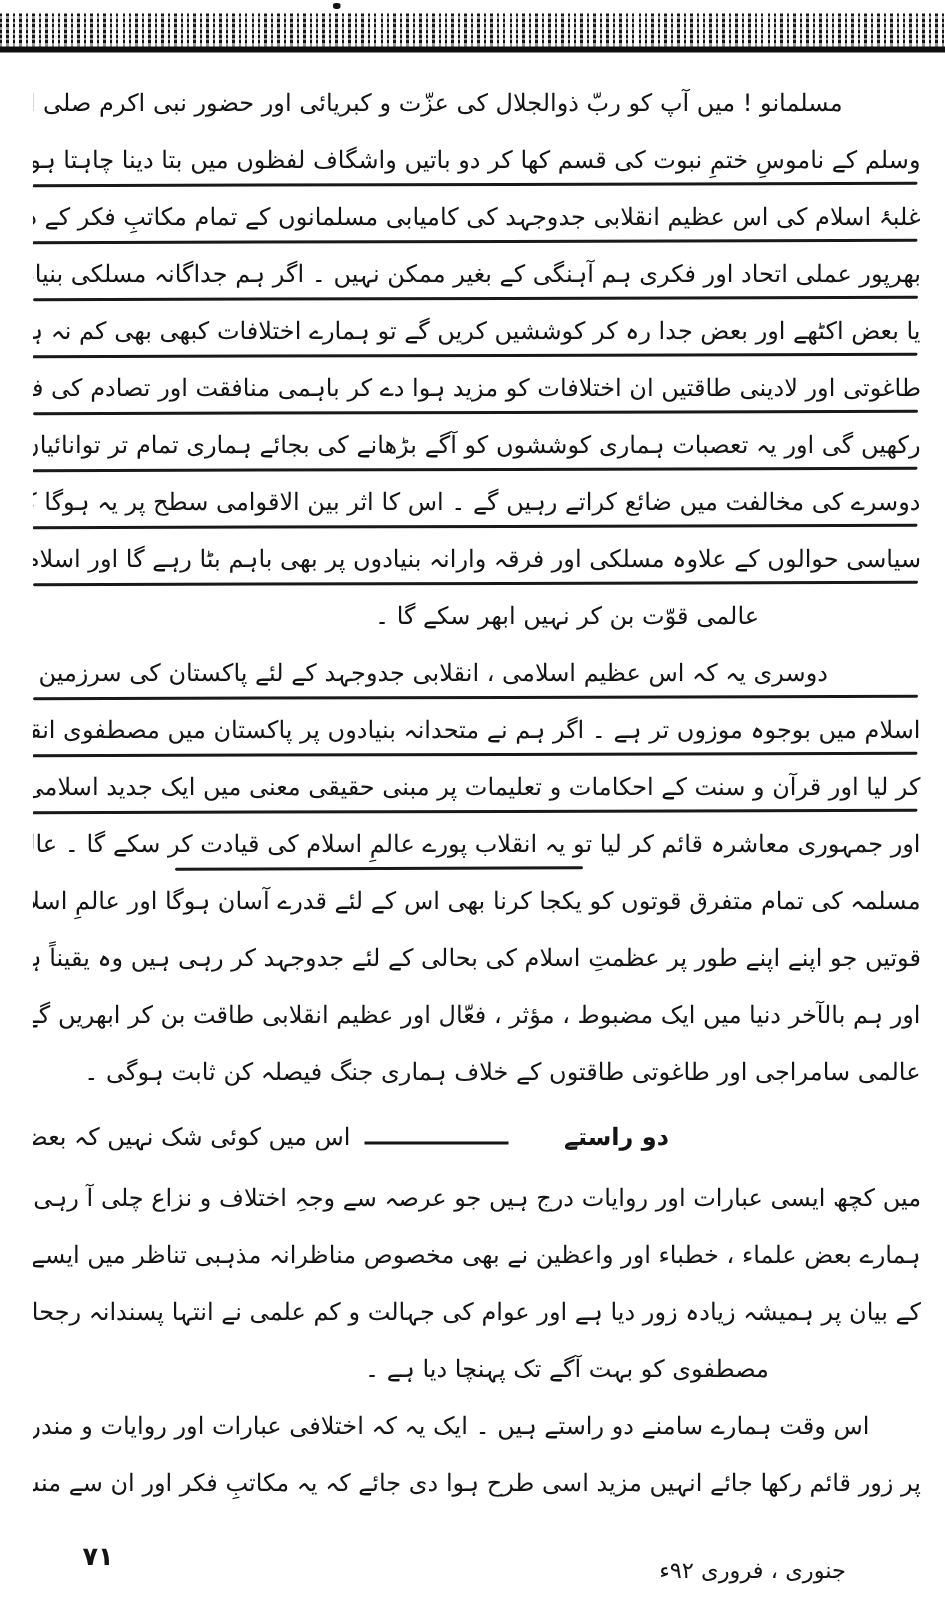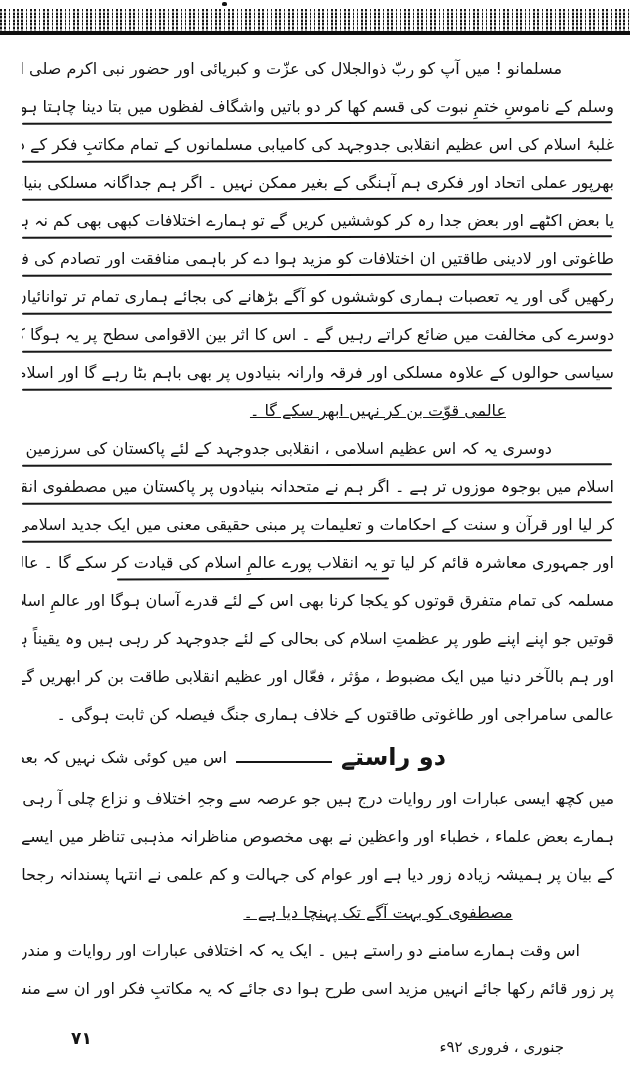--- a/index.html
+++ b/index.html
@@ -18,31 +18,31 @@
   .content{position:absolute;top:50px;right:16px;left:22px;direction:rtl;}
   .ln{position:relative;height:38px;line-height:38px;font-size:16px;white-space:nowrap;
       overflow:hidden;text-align:right;letter-spacing:.2px;}
   .ln.u::after{content:"";position:absolute;left:0;right:2px;bottom:2px;height:1.6px;
       background:#191919;transform:rotate(-0.15deg);border-radius:2px;}
   .ln.u-part::after{content:"";position:absolute;left:16%;width:46%;bottom:2px;height:1.6px;
       background:#191919;transform:rotate(-0.2deg);border-radius:2px;}
   .ind{padding-right:52px;}
   .ind2{padding-right:62px;}
   .ind3{padding-right:34px;}
-  .frag-c{text-align:center;padding-left:120px;text-decoration:underline;}
+  .frag-c{text-align:center;padding-left:120px;}
   .frag-l{text-align:left;padding-left:230px;}
 
   
   .heading-row{display:flex;direction:rtl;align-items:center;height:46px;padding-right:168px;gap:9px;}
-  .heading{font-weight:bold;font-size:24px;white-space:nowrap;}
+  .heading{font-weight:bold;font-size:16px;white-space:nowrap;margin-left:28px;}
   .dash{flex:0 0 auto;width:96px;height:2px;background:#151515;margin-top:10px;}
   .lead{font-size:16px;white-space:nowrap;overflow:hidden;}
 
   
-  .footer{position:absolute;left:16px;right:0;bottom:14px;height:36px;}
+  .footer{position:absolute;left:0;right:0;bottom:14px;height:36px;}
   .pageno{position:absolute;left:55px;bottom:12px;font-weight:bold;font-size:17px;direction:rtl;}
   .issue{position:absolute;right:66px;bottom:4px;font-size:15px;direction:rtl;}
 </style>
 </head>
 <body>
 
 <div class="page">
 
   <div class="speck"></div>
   <div class="halftone"></div>

